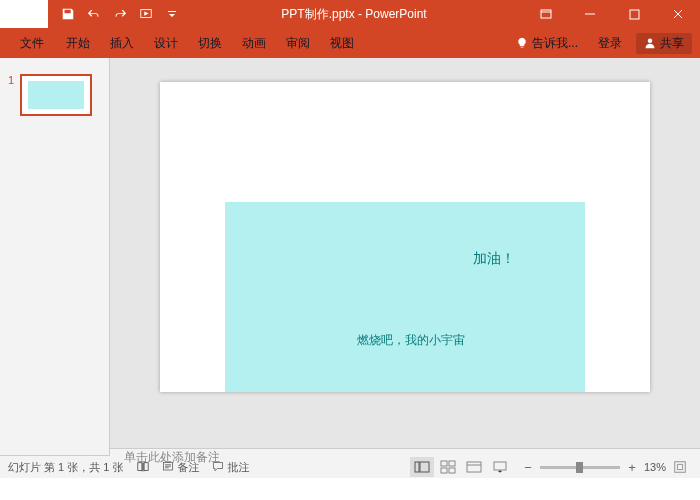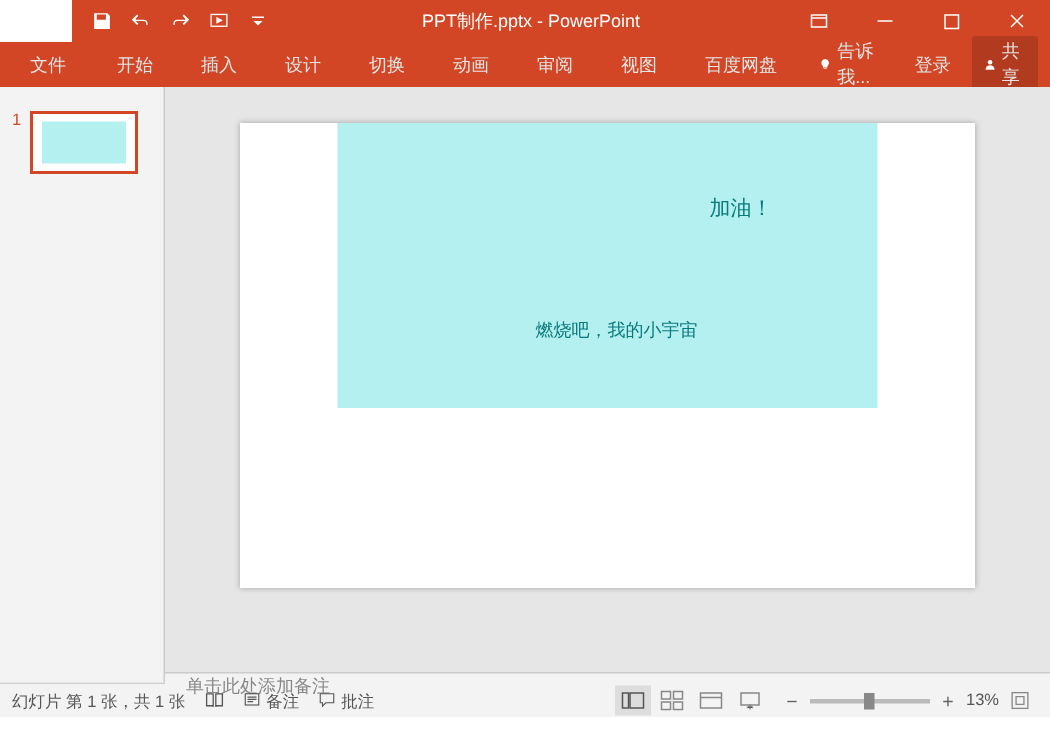--- a/index.html
+++ b/index.html
@@ -7,37 +7,37 @@
 
 .titlebar { height: 28px; background: #d24625; display: flex; align-items: center; color: #fff; font-size: 12px; margin-left: 48px; }
 .qat { display: flex; align-items: center; padding-left: 8px; gap: 2px; }
 .qat-btn { width: 24px; height: 24px; display: flex; align-items: center; justify-content: center; cursor: pointer; }
 .qat-btn svg { fill: #fff; }
 .title { flex: 1; text-align: center; font-size: 12px; }
 .winctrl { display: flex; }
 .win-btn { width: 44px; height: 28px; display: flex; align-items: center; justify-content: center; cursor: pointer; }
 .win-btn svg { stroke: #fff; fill: none; }
 
-.ribbon-tabs { height: 30px; background: #d24625; display: flex; align-items: center; padding: 0 8px; gap: 12px; color: #e5e5e5; font-size: 12px; }
+.ribbon-tabs { height: 30px; background: #d24625; display: flex; align-items: center; padding: 0 8px; gap: 0; color: #0f172a; font-size: 12px; }
 .tab { padding: 0 10px; height: 28px; display: flex; align-items: center; cursor: pointer; white-space: nowrap; }
 .tab.file { padding: 0 12px; }
 .ribbon-right { margin-left: auto; display: flex; align-items: center; gap: 4px; }
 .tell-me { display: flex; align-items: center; gap: 4px; padding: 0 6px; }
 .share-btn { display: flex; align-items: center; gap: 4px; padding: 2px 8px; background: rgba(0,0,0,0.15); border-radius: 2px; }
 
 .workspace { display: flex; height: 397px; background: #e6e6e6; }
 .thumbs { width: 110px; background: #f3f3f3; border-right: 1px solid #ccc; padding: 16px 8px; }
 .thumb-wrap { display: flex; gap: 6px; }
 .thumb-num { font-size: 11px; color: #d24625; }
 .thumb { width: 72px; height: 42px; border: 2px solid #d24625; background: #fff; display: flex; align-items: center; justify-content: center; }
 .thumb-inner { width: 56px; height: 28px; background: #b4f0f0; }
 
 .canvas-area { flex: 1; display: flex; flex-direction: column; background: #e6e6e6; }
 .slide-viewport { flex: 1; display: flex; align-items: center; justify-content: center; padding: 24px; }
-.slide { width: 490px; height: 310px; background: #fff; box-shadow: 0 0 4px rgba(0,0,0,0.3); display: flex; align-items: flex-start; justify-content: center; }
+.slide { width: 490px; height: 310px; background: #fff; box-shadow: 0 0 4px rgba(0,0,0,0.3); display: flex; align-items: flex-end; justify-content: center; }
 .slide-content { width: 360px; height: 190px; background: #b4f0f0; position: relative; color: #0a7a7a; font-family: "SimSun", serif; }
 .sc-line1 { position: absolute; top: 48px; right: 70px; font-size: 14px; }
 .sc-line2 { position: absolute; top: 78px; left: 0; right: 0; text-align: center; font-size: 20px; letter-spacing: 2px; }
 .sc-line3 { position: absolute; top: 130px; left: 12px; right: 0; text-align: center; font-size: 12px; }
 
 .notes { height: 26px; background: #f3f3f3; border-top: 1px solid #ccc; display: flex; align-items: center; padding: 0 14px; font-size: 12px; color: #888; margin-top: 32px; }
 
 .statusbar { height: 23px; background: #f3f3f3; border-top: 1px solid #ccc; display: flex; align-items: center; font-size: 11px; color: #555; padding: 0 8px; gap: 12px; }
 .sb-left { display: flex; align-items: center; gap: 12px; }
 .sb-item { display: flex; align-items: center; gap: 4px; cursor: pointer; }
@@ -111,21 +111,20 @@
 
 <div class="ribbon-tabs">
   <div class="tab file">文件</div>
   <div class="tab">开始</div>
   <div class="tab">插入</div>
   <div class="tab">设计</div>
   <div class="tab">切换</div>
   <div class="tab">动画</div>
   <div class="tab">审阅</div>
   <div class="tab">视图</div>
-  <div class="tab">百度网盘</div>
   <div class="ribbon-right">
     <div class="tell-me">
       <svg width="12" height="12" viewBox="0 0 16 16">
           <path fill="#fff" d="M8 1a5 5 0 00-3 9v2h6v-2a5 5 0 00-3-9zM6 13h4v1H6z"></path>
         </svg>
       <span>告诉我...</span>
     </div>
     <div class="tab">登录</div>
     <div class="share-btn">
       <svg width="12" height="12" viewBox="0 0 16 16">

